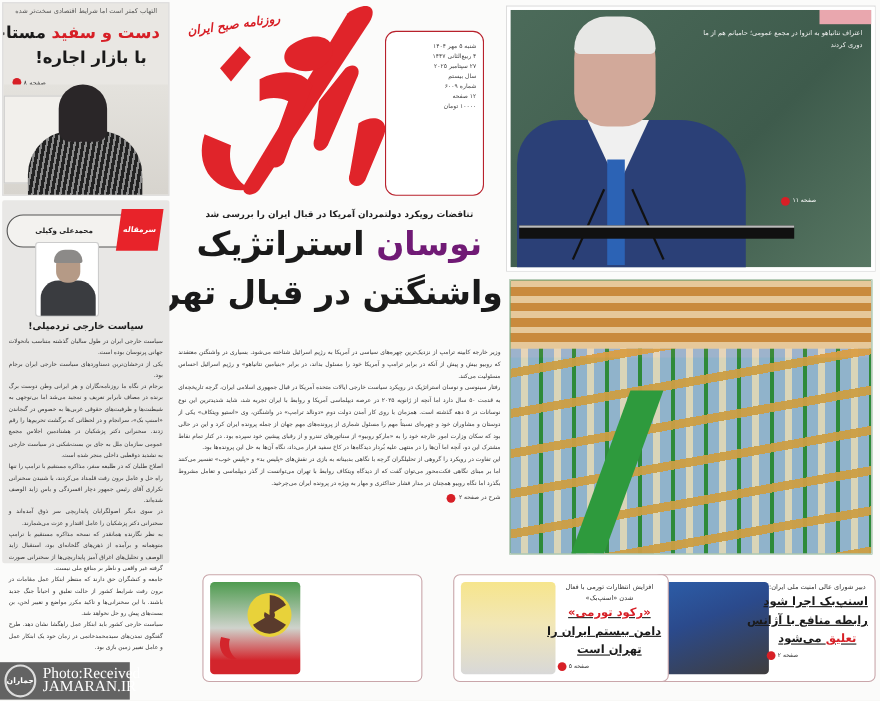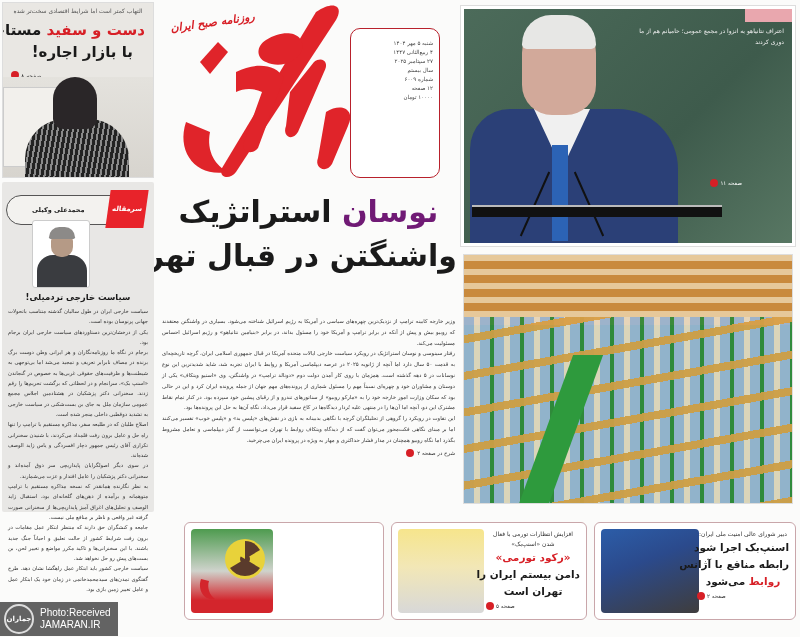--- a/index.html
+++ b/index.html
@@ -73,40 +73,40 @@
         repeating-linear-gradient(170deg, transparent 0 18px, rgba(219,160,70,0.95) 18px 26px, transparent 26px 36px),
         repeating-linear-gradient(90deg, #9ab7d8 0 10px, #e9dcc4 10px 16px, #9ab7d8 16px 26px, #2f8a3a 26px 30px);
       opacity: 0.92; }
     .assembly .aisle { position: absolute; left: 80px; top: 100px; width: 30px; height: 160px; background: #2e9a3d; transform: skewX(-20deg); }
 
     
     .promo { position: absolute; top: 522px; height: 98px; background: #fff; border: 1.5px solid #c9a6aa; border-radius: 6px; overflow: hidden; }
     .promo .img { position: absolute; top: 6px; left: 6px; height: 84px; border-radius: 4px; overflow: hidden; }
     .promo .text { position: absolute; top: 6px; right: 6px; text-align: center; }
     .promo .kicker { font-size: 6px; line-height: 10px; color: #333; }
-    .promo .h { font-size: 10.5px; font-weight: bold; line-height: 17px; white-space: nowrap; }
+    .promo .h { font-size: 10.5px; font-weight: bold; line-height: 17px; white-space: nowrap; text-decoration: underline; }
     .promo .h .red { color: #d71f26; }
     .promo .ref { font-size: 5.5px; color: #333; display: flex; align-items: center; gap: 2px; justify-content: flex-start; margin-top: 2px; direction: ltr; }
 
     .promo-larijani { left: 594px; width: 202px; }
     .promo-larijani .img { width: 98px; background: linear-gradient(160deg, #2c5da8 0%, #2b4a8c 40%, #3f3d3d 100%); }
     .promo-larijani .text { width: 92px; }
 
-    .promo-inflation { left: 391px; width: 196px; }
+    .promo-inflation { left: 412px; width: 196px; }
     .promo-inflation .img { width: 86px; background: linear-gradient(180deg, #f6e58c 0%, #f2e7b6 45%, #d8d8d8 100%); }
     .promo-inflation .text { width: 94px; }
 
     .promo-npt { left: 184px; width: 200px; }
     .promo-npt .img { width: 82px; background: linear-gradient(180deg, #4e9b4f 0%, #cfd3cc 50%, #d3252c 85%); }
     .promo-npt .text { width: 104px; }
 
     
     .watermark { position: absolute; left: 0; top: 602px; width: 118px; height: 34px; background: rgba(40,40,40,0.72); direction: ltr; display: flex; align-items: center; gap: 6px; padding-left: 4px; }
     .watermark .badge { width: 30px; height: 30px; border-radius: 50%; border: 2px solid #ddd; color: #fff; font-size: 7px; display: flex; align-items: center; justify-content: center; font-weight: bold; }
-    .watermark .lines { color: #fff; font-family: Liberation Sans, sans-serif; font-size: 10px; line-height: 12px; }
+    .watermark .lines { color: #fff; font-family: Liberation Serif, serif; font-size: 14px; line-height: 12px; }
   </style>
 </head>
 <body>
 
 <div class="page">
 
   <div class="promo-tenants">
     <div class="kicker">التهاب کمتر است اما شرایط اقتصادی سخت‌تر شده</div>
     <div class="h1"><span class="red">دست و سفید</span><span> مستاجران</span></div>
     <div class="h2">با بازار اجاره!</div>
@@ -139,20 +139,21 @@
       <div class="line">۴ ربیع‌الثانی ۱۴۴۷</div>
       <div class="line">۲۷ سپتامبر ۲۰۲۵</div>
       <div class="line">سال بیستم</div>
       <div class="line">شماره ۶۰۰۹</div>
       <div class="line">۱۲ صفحه</div>
       <div class="line">۱۰۰۰۰ تومان</div>
     </div>
   </div>
 
   <div class="lead">
+    <div class="kicker">تناقضات رویکرد دولتمردان آمریکا در قبال ایران را بررسی شد</div>
     <div class="title1"><span class="red">نوسان</span><span> استراتژیک</span></div>
     <div class="title2">واشنگتن در قبال تهران</div>
     <div class="body">
       <p>وزیر خارجه کابینه ترامپ از نزدیک‌ترین چهره‌های سیاسی در آمریکا به رژیم اسرائیل شناخته می‌شود. بسیاری در واشنگتن معتقدند که روبیو بیش و پیش از آنکه در برابر ترامپ و آمریکا خود را مسئول بداند، در برابر «بنیامین نتانیاهو» و رژیم اسرائیل احساس مسئولیت می‌کند.</p>
       <p>رفتار سینوسی و نوسان استراتژیک در رویکرد سیاست خارجی ایالات متحده آمریکا در قبال جمهوری اسلامی ایران، گرچه تاریخچه‌ای به قدمت ۵۰ سال دارد اما آنچه از ژانویه ۲۰۲۵ در عرصه دیپلماسی آمریکا و روابط با ایران تجربه شد، شاید شدیدترین این نوع نوسانات در ۵ دهه گذشته است. همزمان با روی کار آمدن دولت دوم «دونالد ترامپ» در واشنگتن، وی «استیو ویتکاف» یکی از دوستان و مشاوران خود و چهره‌ای نسبتاً مهم را مسئول شماری از پرونده‌های مهم جهان از جمله پرونده ایران کرد و این در حالی بود که سکان وزارت امور خارجه خود را به «مارکو روبیو» از سناتورهای تندرو و از رقبای پیشین خود سپرده بود. در کنار تمام نقاط مشترک این دو، آنچه اما آن‌ها را در منتهی علیه بُردار دیدگاه‌ها در کاخ سفید قرار می‌داد، نگاه آن‌ها به حل این پرونده‌ها بود.</p>
       <p>این تفاوت در رویکرد را گروهی از تحلیلگران گرچه با نگاهی بدبینانه به بازی در نقش‌های «پلیس بد» و «پلیس خوب» تفسیر می‌کنند اما بر مبنای نگاهی فکت‌محور می‌توان گفت که از دیدگاه ویتکاف روابط با تهران می‌توانست از گذر دیپلماسی و تعامل مشروط بگذرد اما نگاه روبیو همچنان در مدار فشار حداکثری و مهار به ویژه در پرونده ایران می‌چرخید.</p>
       <div class="cont">
           <span>شرح در صفحه ۲</span>
           <span class="dot-red"></span>
         </div>
@@ -203,21 +204,21 @@
     <div class="rows"></div>
     <div class="aisle"></div>
   </div>
 
   <div class="promo promo-larijani">
     <div class="img"></div>
     <div class="text">
       <div class="kicker">دبیر شورای عالی امنیت ملی ایران:</div>
       <div class="h">اسنپ‌بک اجرا شود</div>
       <div class="h">رابطه منافع با آژانس</div>
-      <div class="h"><span class="red">روابط</span><span> می‌شود</span></div>
+      <div class="h"><span class="red">تعلیق</span><span> می‌شود</span></div>
       <div class="ref">
           <span class="dot-red"></span>
           <span>صفحه ۲</span>
         </div>
     </div>
   </div>
 
   <div class="promo promo-inflation">
     <div class="img"></div>
     <div class="text">

